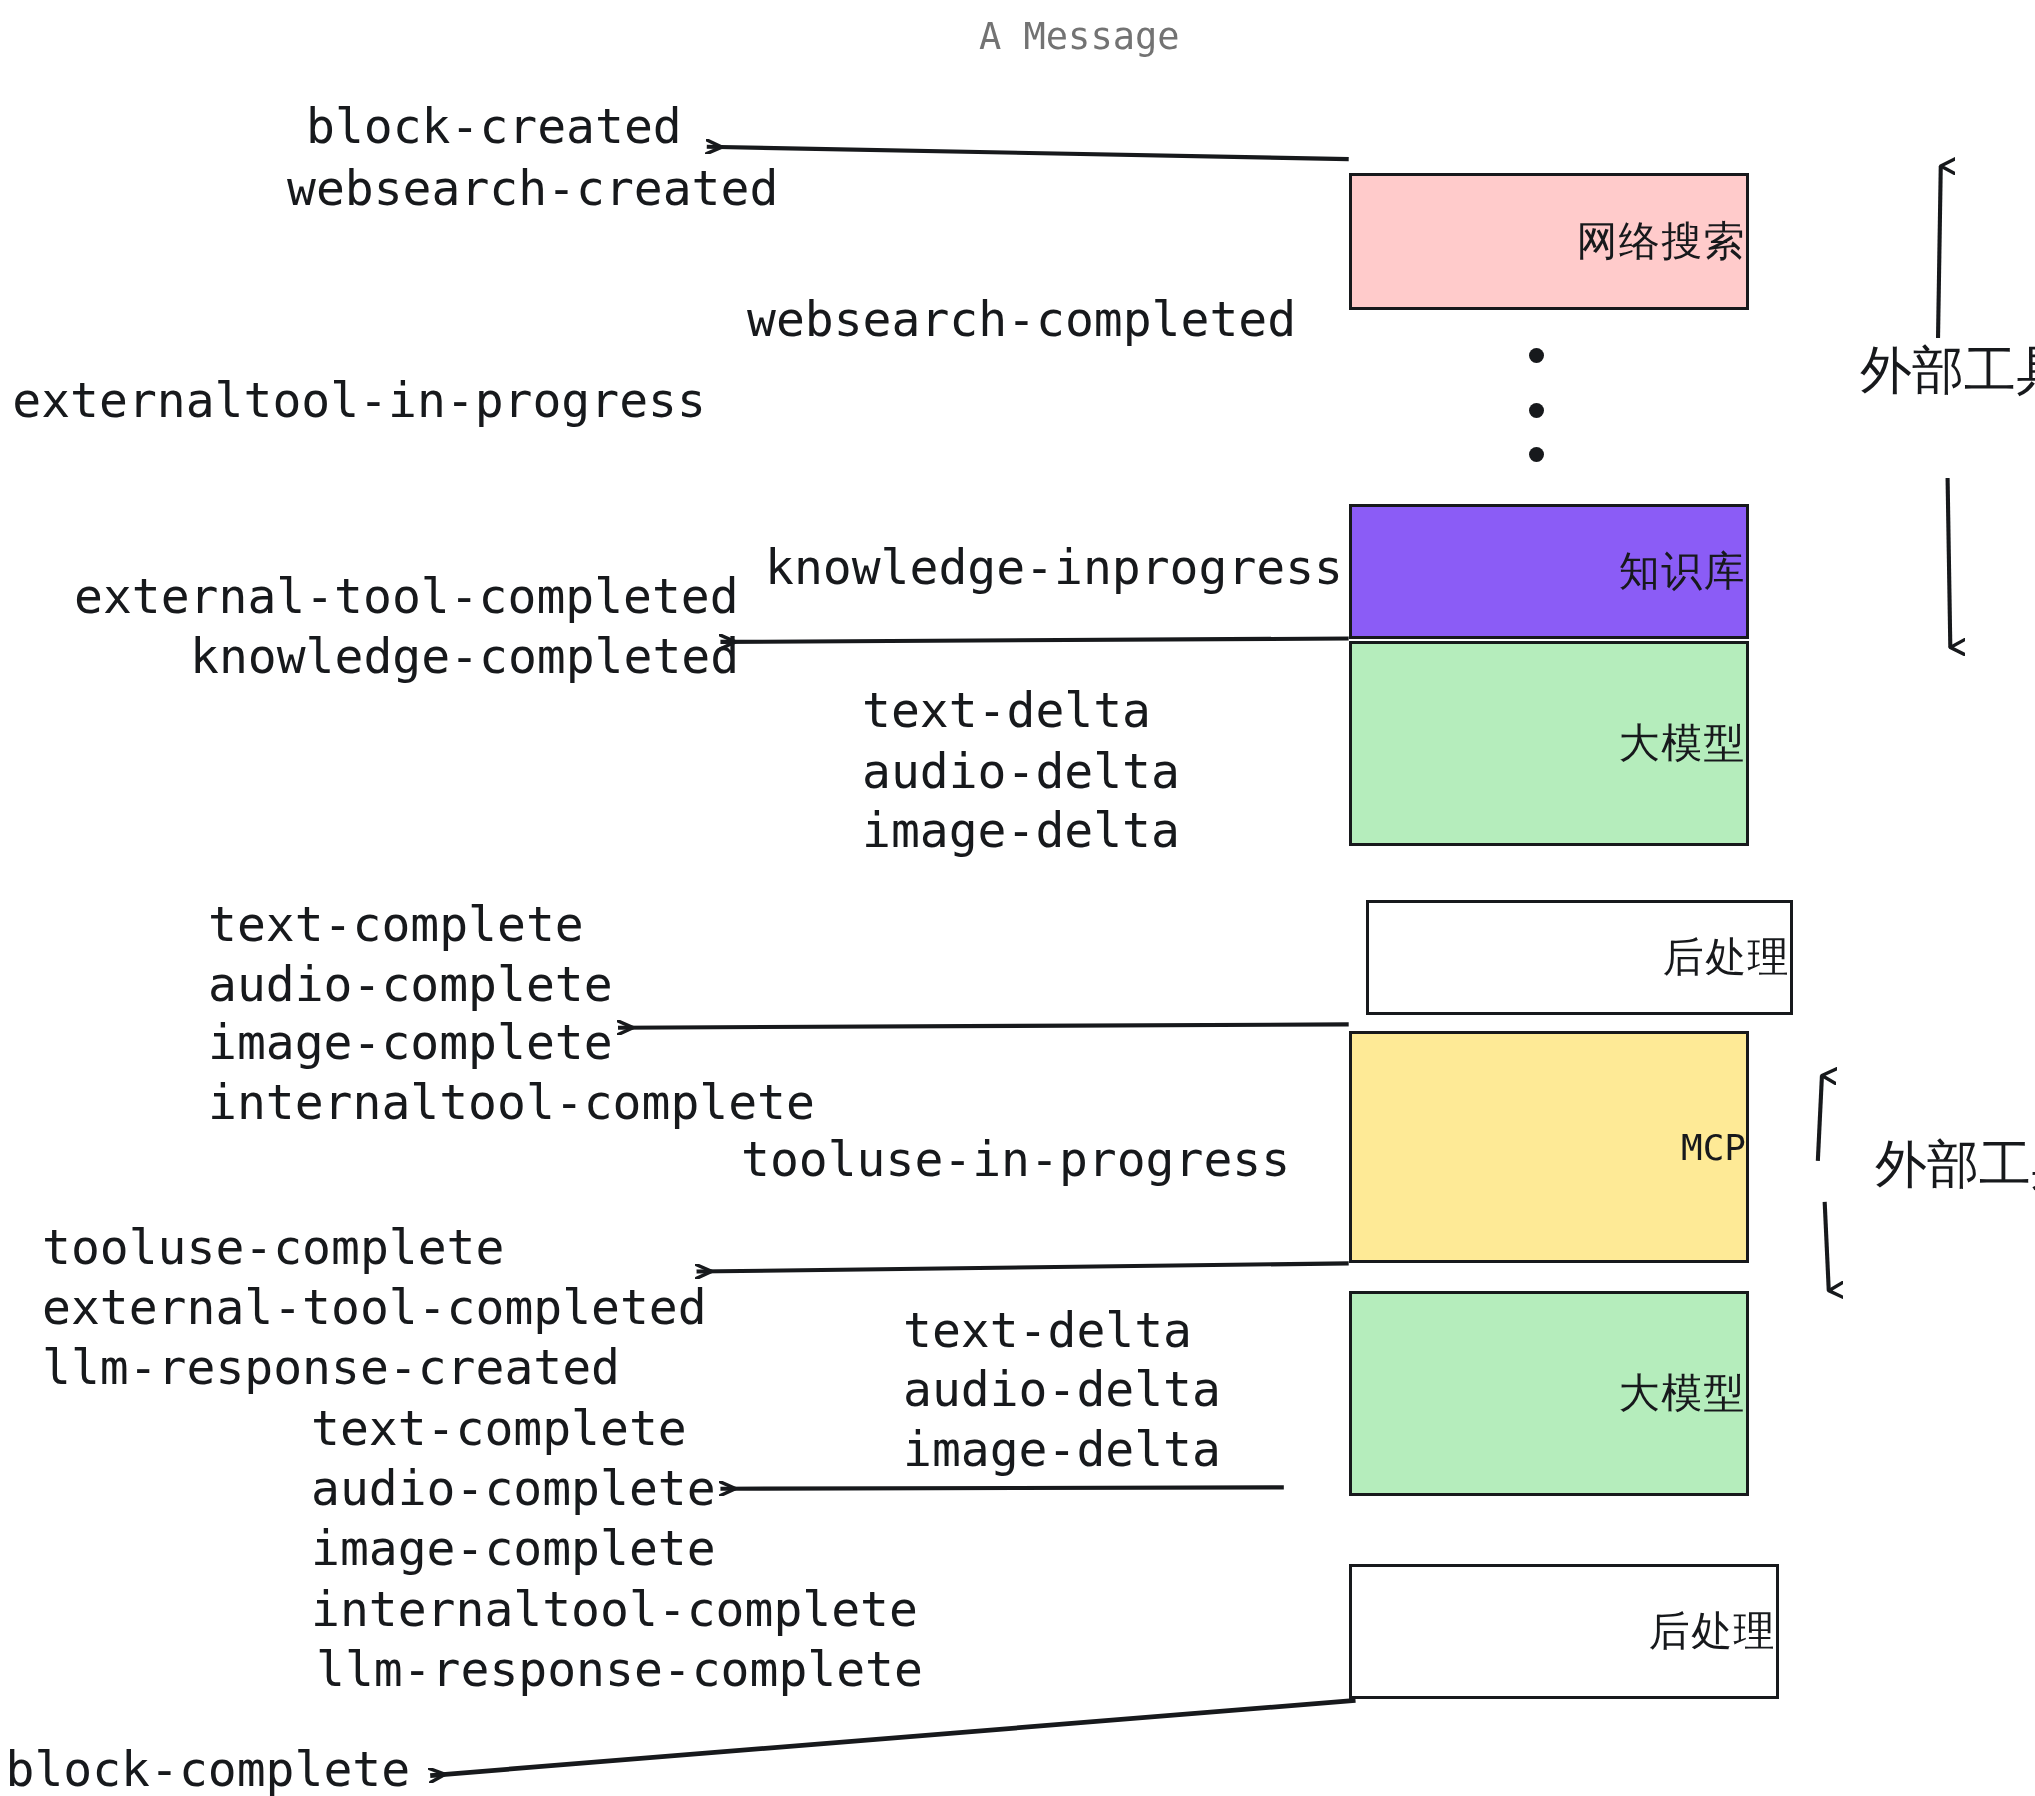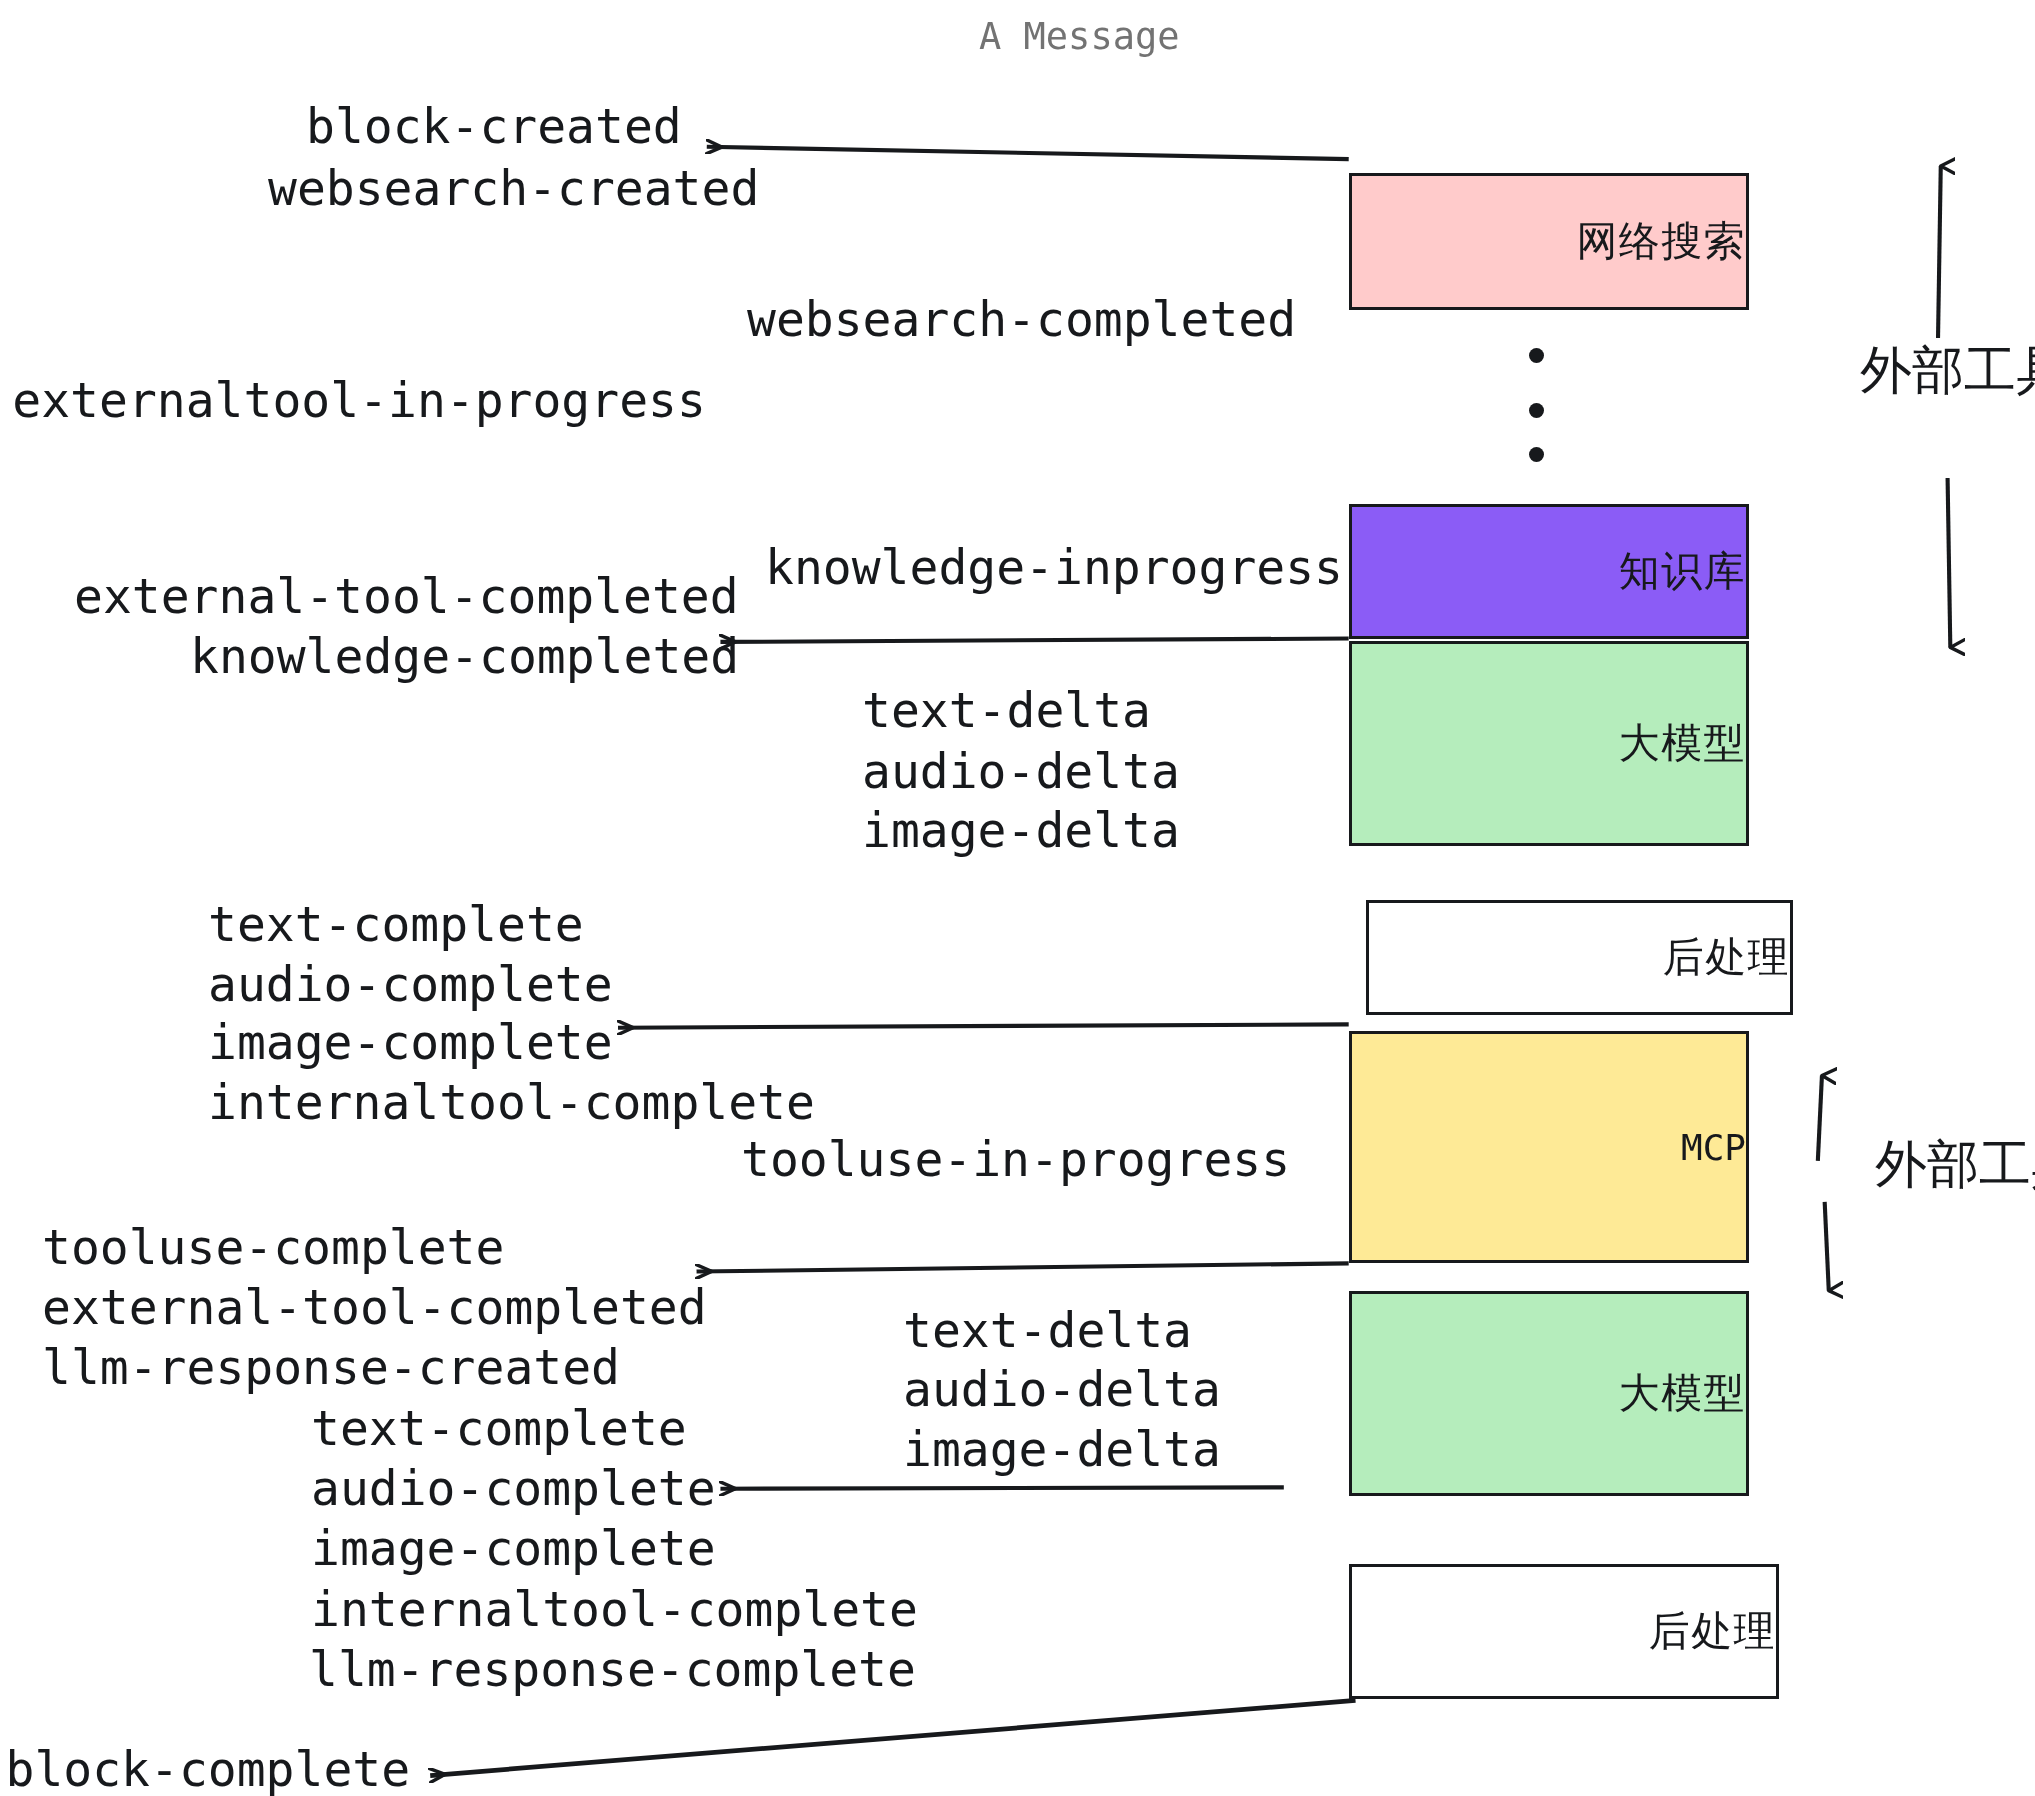--- a/index.html
+++ b/index.html
@@ -122,21 +122,21 @@
 
     <g>
       <path d="M2662,1700 L2668,1575" stroke="#17191C" stroke-width="6" fill="none" marker-end="url(#ahu)"></path>
       <path d="M2672,1760 L2678,1890" stroke="#17191C" stroke-width="6" fill="none" marker-end="url(#ahd)"></path>
     </g>
   </svg>
 
   <div class="title" style="left:979px; top:15px;">A Message</div>
 
   <div class="evt" style="left:306px; top:102px;">block-created</div>
-  <div class="evt" style="left:268px; top:164px;text-align:center;">websearch-created</div>
+  <div class="evt" style="left:287px; top:164px;text-align:center;">websearch-created</div>
   <div class="evt" style="left:747px; top:295px;">websearch-completed</div>
 
   <div class="evt" style="left:12.3px; top:376px;">externaltool-in-progress</div>
 
   <div class="evt" style="left:765px; top:543px;">knowledge-inprogress</div>
   <div class="evt" style="left:74px; top:572px;">external-tool-completed</div>
   <div class="evt" style="left:190px; top:632px;">knowledge-completed</div>
 
   <div class="evt" style="left:862px; top:686px;">text-delta</div>
   <div class="evt" style="left:862px; top:747px;">audio-delta</div>
@@ -154,21 +154,21 @@
   <div class="evt" style="left:42px; top:1343px;">llm-response-created</div>
 
   <div class="evt" style="left:903px; top:1306px;">text-delta</div>
   <div class="evt" style="left:903px; top:1365px;">audio-delta</div>
   <div class="evt" style="left:903px; top:1425px;">image-delta</div>
 
   <div class="evt" style="left:311px; top:1404px;">text-complete</div>
   <div class="evt" style="left:311px; top:1464px;">audio-complete</div>
   <div class="evt" style="left:311px; top:1524px;">image-complete</div>
   <div class="evt" style="left:311px; top:1585px;">internaltool-complete</div>
-  <div class="evt" style="left:309px; top:1645px;">llm-response-complete</div>
+  <div class="evt" style="left:316px; top:1645px;">llm-response-complete</div>
 
   <div class="evt" style="left:5.5px; top:1745px;">block-complete</div>
 
   <div class="node" style="left:1349px; top:173px; width:400px; height:137px; background:#FFCBCB;">
     <span>网络搜索</span>
   </div>
 
   <div class="node" style="left:1349px; top:504px; width:400px; height:135px; background:#8b5cf6;">
     <span>知识库</span>
   </div>

